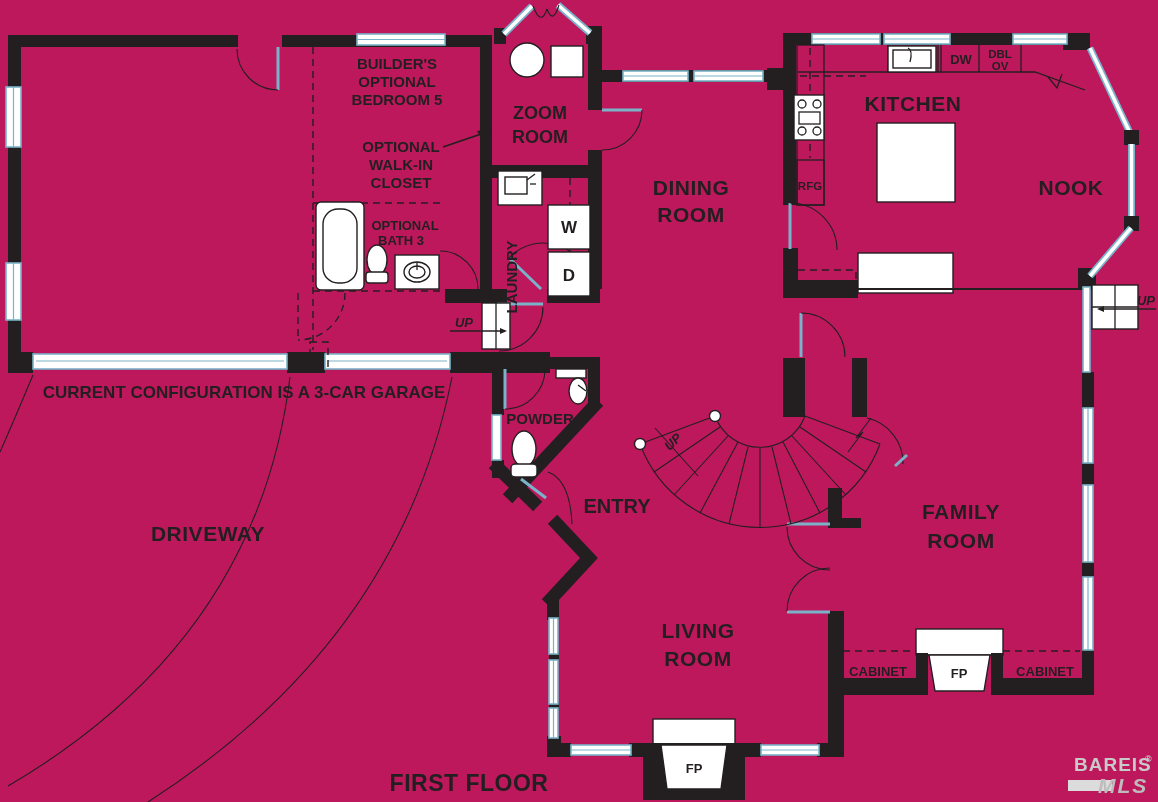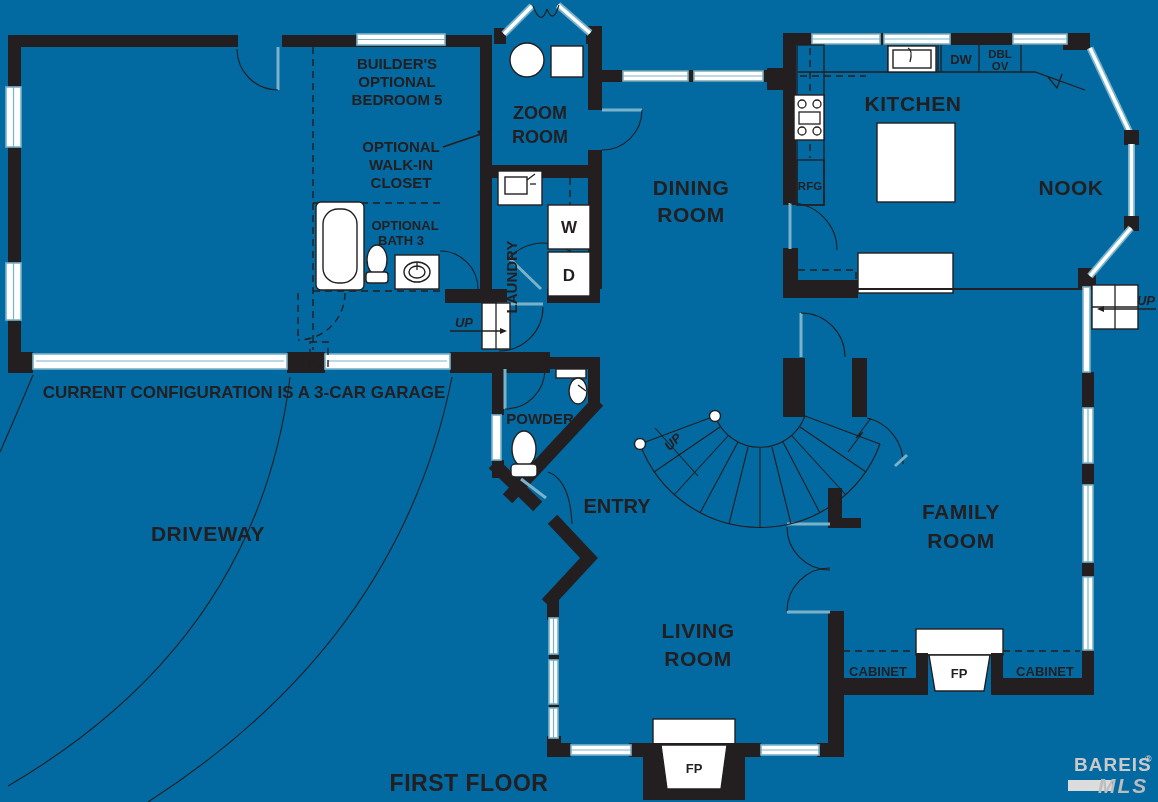--- a/index.html
+++ b/index.html
@@ -1,16 +1,16 @@
 <!DOCTYPE html>
 <html><head>
 <meta charset="utf-8">
 <style>
   html,body{margin:0;padding:0;background:#ffffff;}
-  .stage{position:relative;width:1158px;height:802px;background:#0369a1;overflow:hidden;
+  .stage{position:relative;width:1158px;height:802px;background:#be185d;overflow:hidden;
          font-family:"Liberation Sans", sans-serif;}
   svg{display:block}
   .wall{fill:#231f20;stroke:none}
   .wl{stroke:#231f20;stroke-width:13;fill:none;stroke-linecap:square}
   .thin{stroke:#231f20;stroke-width:1.3;fill:none}
   .thin2{stroke:#231f20;stroke-width:1.8;fill:none}
   .fix{fill:#ffffff;stroke:#231f20;stroke-width:1.4}
   .dash{stroke:#231f20;stroke-width:1.4;fill:none;stroke-dasharray:7 5}
   .winr{fill:#ffffff;stroke:#7ab3c9;stroke-width:1.6}
   .winl{stroke:#7ab3c9;stroke-width:1.2;fill:none}

